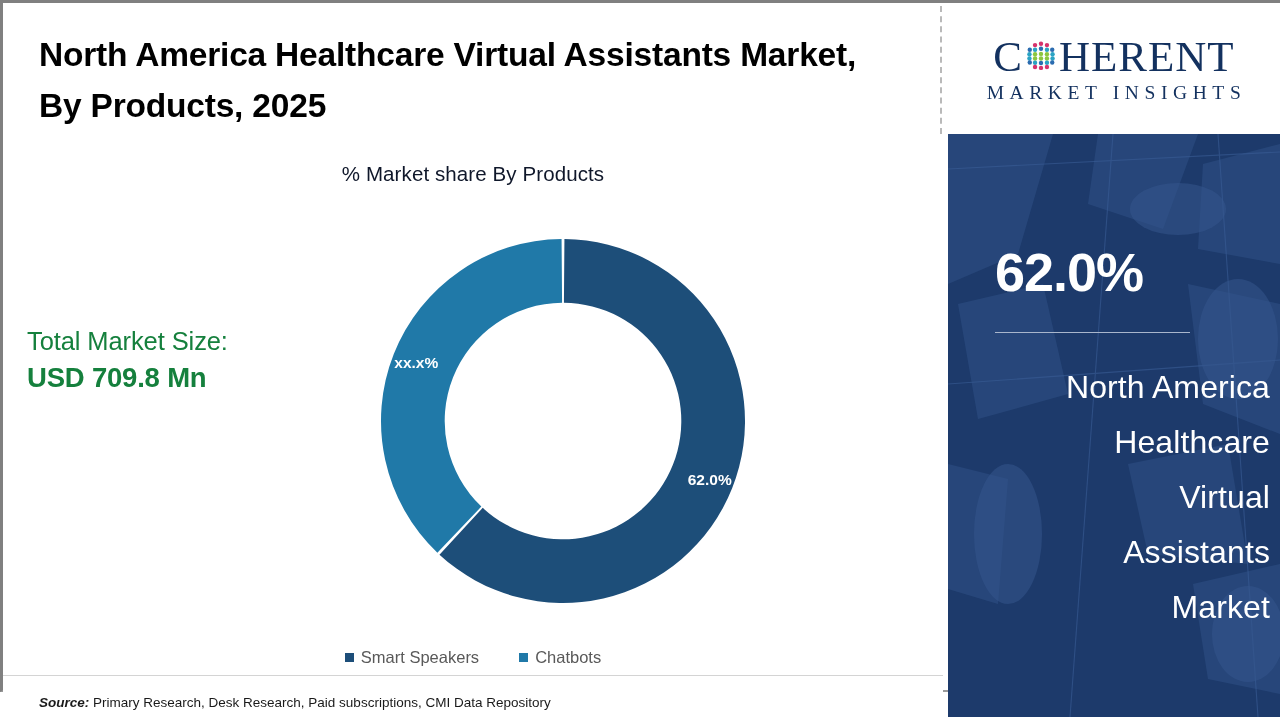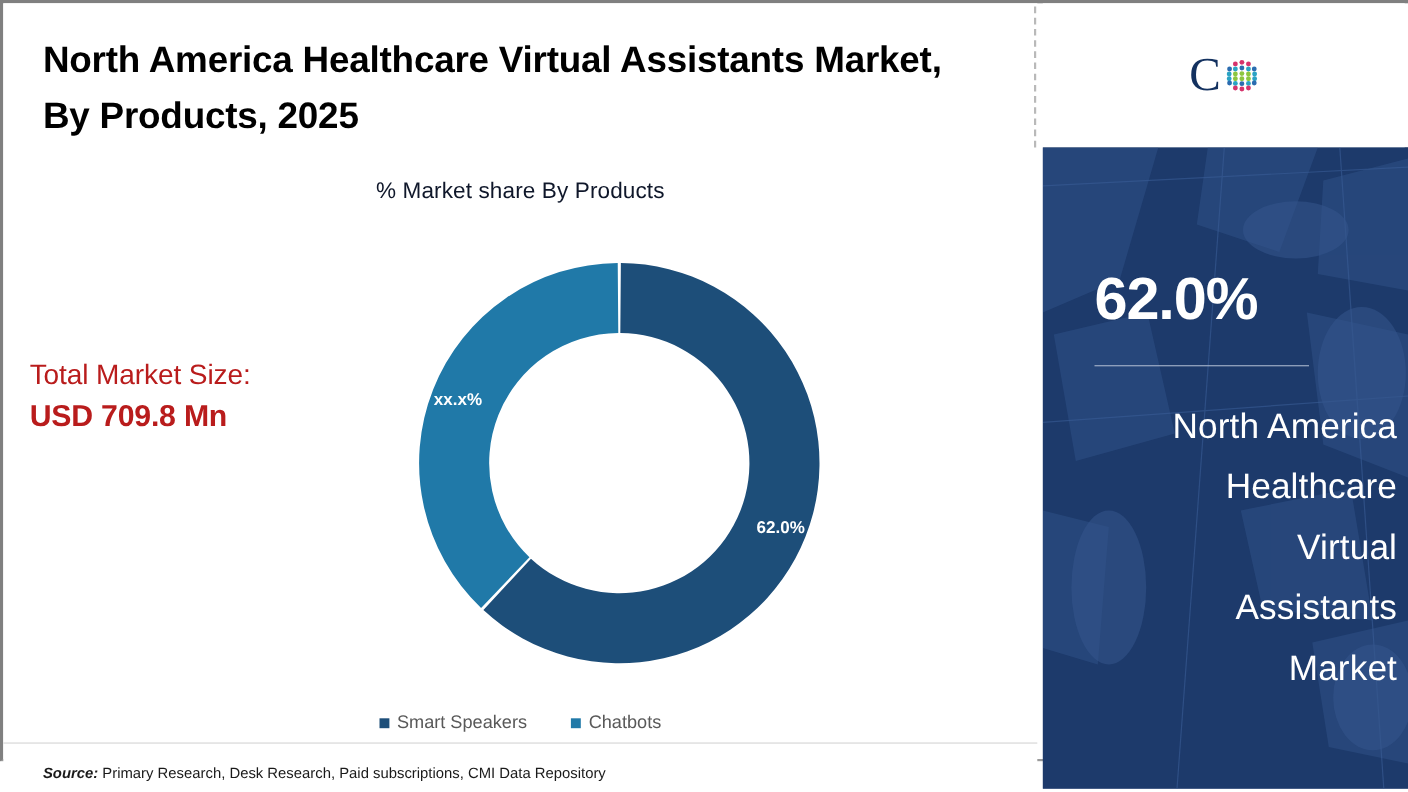--- a/index.html
+++ b/index.html
@@ -45,21 +45,21 @@
     text-align:center;
     font-size:20.5px;
     color:#0f172a;
     letter-spacing:0.1px;
   }
 
   
   #total-block {
     position:absolute;
     left:24px; top:322px;
-    color:#b91c1c;
+    color:#15803d;
   }
   #total-label { font-size:25.5px; line-height:1.33; letter-spacing:-0.1px; }
   #total-value { font-size:27.5px; font-weight:bold; line-height:1.35; letter-spacing:-0.2px; }
 
   
   #donut-wrap {
     position:absolute;
     left:360px; top:218px;
     width:400px; height:400px;
   }
@@ -271,21 +271,23 @@
             <circle cx="20" cy="28.3" r="2.6" fill="#2b6cb0"></circle>
             <circle cx="13" cy="28" r="2.6" fill="#2aa3c4"></circle>
             <circle cx="27" cy="28" r="2.6" fill="#2aa3c4"></circle>
             <circle cx="6.8" cy="27.6" r="2.6" fill="#2b6cb0"></circle>
             <circle cx="33.2" cy="27.6" r="2.6" fill="#2b6cb0"></circle>
             <circle cx="20" cy="34" r="2.6" fill="#d6336c"></circle>
             <circle cx="13" cy="33" r="2.6" fill="#d6336c"></circle>
             <circle cx="27" cy="33" r="2.6" fill="#d6336c"></circle>
           </g>
         </svg>
+        <span class="logo-serif">HERENT</span>
       </div>
+      <div id="logo-sub">MARKET INSIGHTS</div>
     </div>
 
     <div id="panel-body" style="background: rgb(29, 58, 107);">
       <svg id="panel-texture" viewBox="0 0 332 583" preserveAspectRatio="none">
         <rect x="0" y="0" width="332" height="583" fill="#1d3a6b"></rect>
         <g fill="#29497d" opacity="0.85">
           <path d="M0,0 L105,0 L70,120 L0,150 Z"></path>
           <path d="M150,0 L250,0 L215,95 L140,70 Z"></path>
           <path d="M255,30 L332,10 L332,130 L250,115 Z"></path>
           <path d="M10,170 L95,150 L120,260 L30,285 Z"></path>

